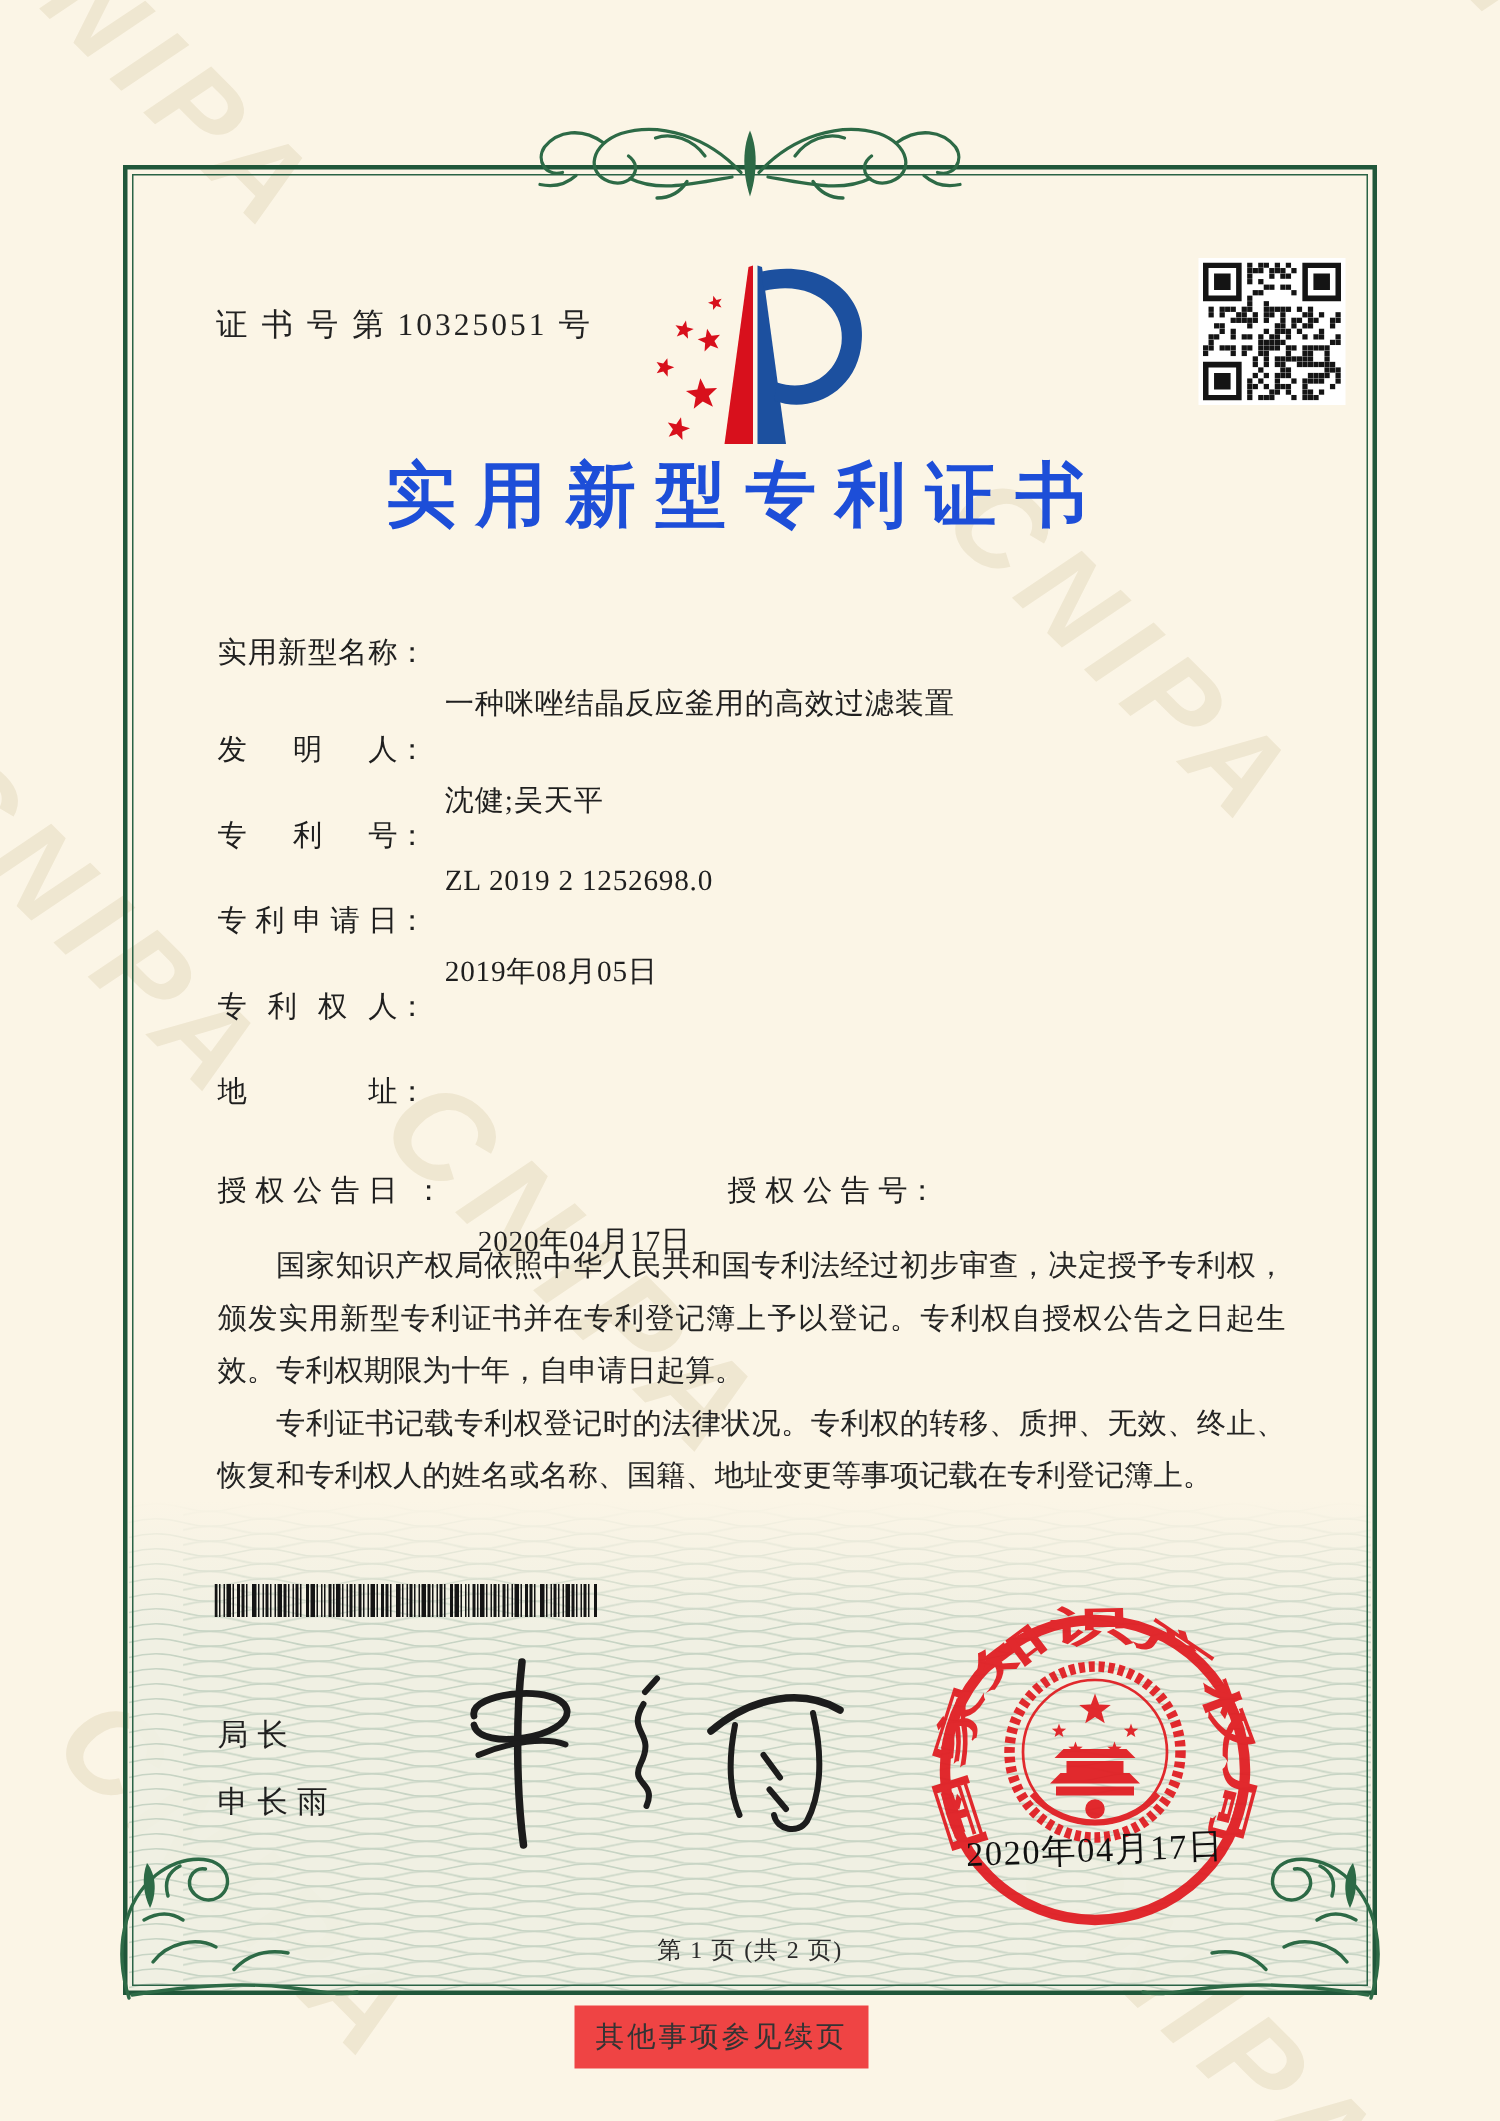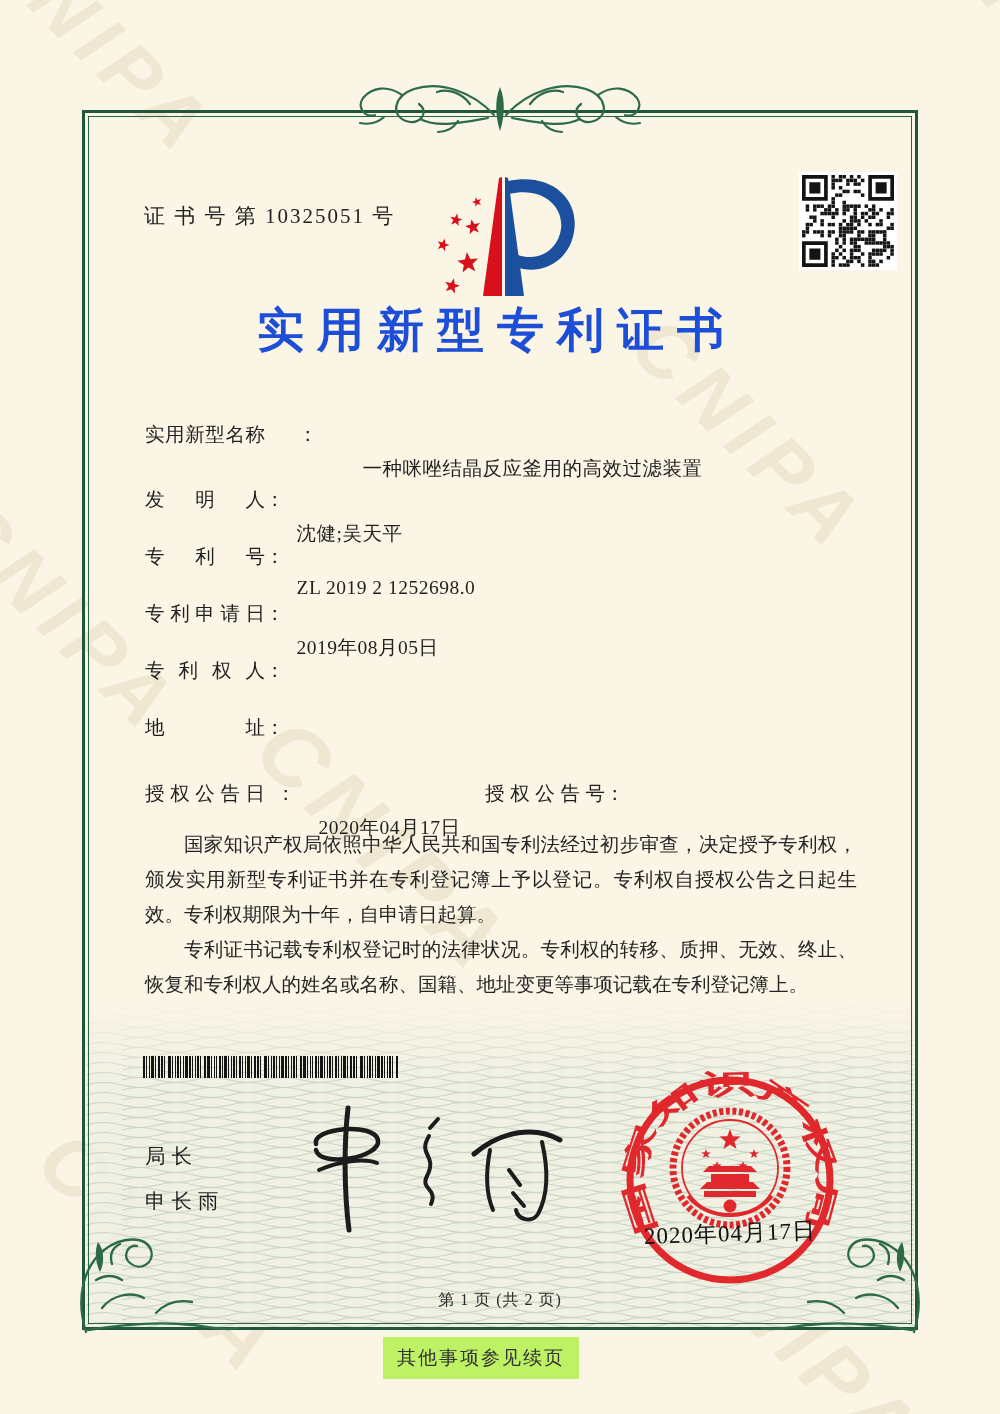--- a/index.html
+++ b/index.html
@@ -76,21 +76,21 @@
     position:absolute;left:612px;top:1218px;width:236px;z-index:6;
     text-align:center;font-size:23px;color:#101010;letter-spacing:1px;
     transform:rotate(-2deg);
   }
   .page-info{
     position:absolute;left:0;top:1290px;width:1000px;z-index:4;
     text-align:center;font-size:16px;letter-spacing:1px;color:#2b2b2b;
   }
   .footer-note{
     position:absolute;left:383px;top:1337px;width:196px;height:42px;z-index:4;
-    background:#bef264;display:flex;align-items:center;justify-content:center;
+    background:#ef4444;display:flex;align-items:center;justify-content:center;
     font-size:19px;letter-spacing:2px;color:#333;
   }
 </style>
 </head>
 <body>
 
 <div class="page">
 
   <div class="wm" style="left:-45px;top:-5px;font-size:78px;">CNIPA</div>
   <div class="wm" style="left:862px;top:-58px;font-size:78px;">CNIPA</div>
@@ -381,21 +381,21 @@
         <rect x="88.32" y="73.60" width="3.50" height="3.50"></rect>
         <rect x="88.32" y="77.28" width="3.50" height="3.50"></rect>
         <path d="M0,0h25.76v25.76h-25.76Z M3.68,3.68h18.400000000000002v18.400000000000002h-18.400000000000002Z M7.36,7.36h11.040000000000001v11.040000000000001h-11.040000000000001Z" fill-rule="evenodd"></path>
         <path d="M66.24000000000001,0h25.76v25.76h-25.76Z M69.92000000000002,3.68h18.400000000000002v18.400000000000002h-18.400000000000002Z M73.60000000000001,7.36h11.040000000000001v11.040000000000001h-11.040000000000001Z" fill-rule="evenodd"></path>
         <path d="M0,66.24000000000001h25.76v25.76h-25.76Z M3.68,69.92000000000002h18.400000000000002v18.400000000000002h-18.400000000000002Z M7.36,73.60000000000001h11.040000000000001v11.040000000000001h-11.040000000000001Z" fill-rule="evenodd"></path>
       </g>
   </svg>
 
   <div class="title">实用新型专利证书</div>
 
-  <div class="row" style="top:421px;gap:33px;">
+  <div class="row" style="top:421px;">
     <span class="lbl">实用新型名称</span>
       <span class="colon">：</span>
     <span class="val">一种咪唑结晶反应釜用的高效过滤装置</span>
   </div>
   <div class="row" style="top:486px;justify-content:space-between;">
     <span class="lbl">发明人</span>
       <span class="colon">：</span>
     <span class="val">沈健;吴天平</span>
   </div>
   <div class="row" style="top:543px;">

